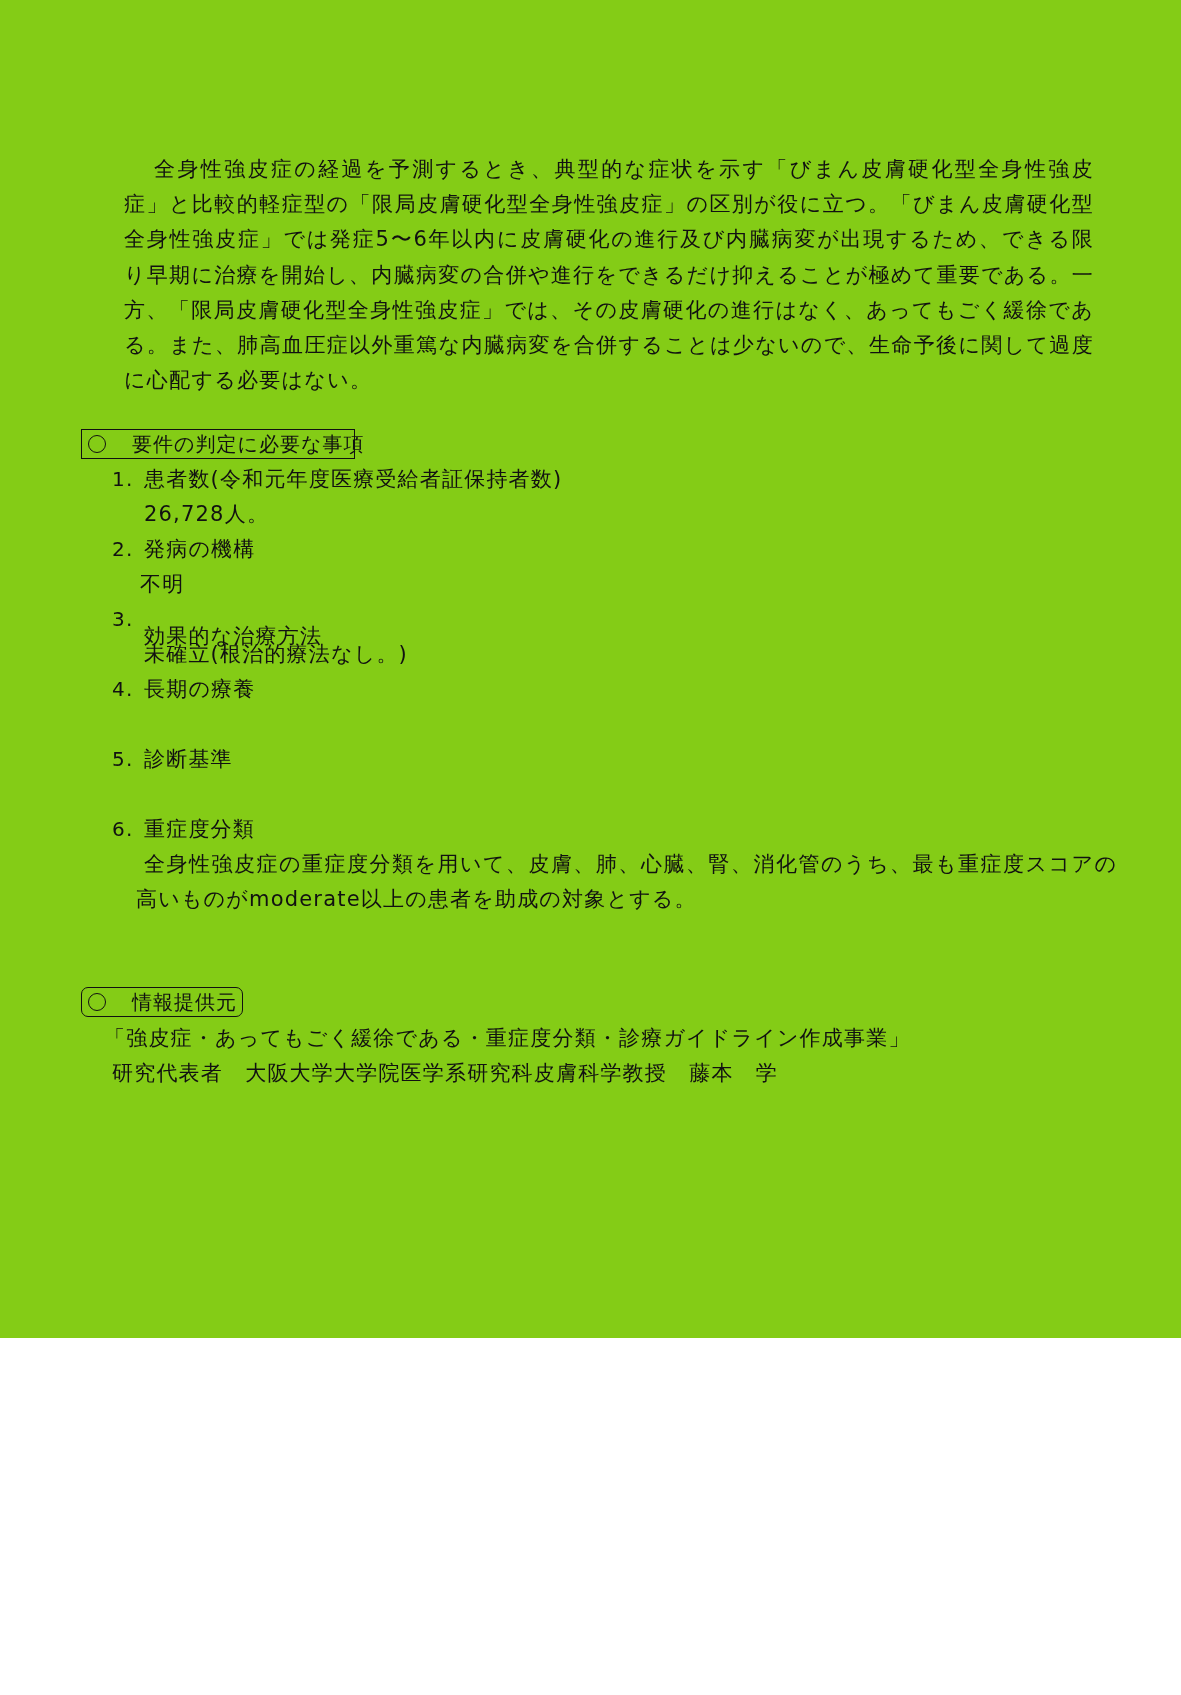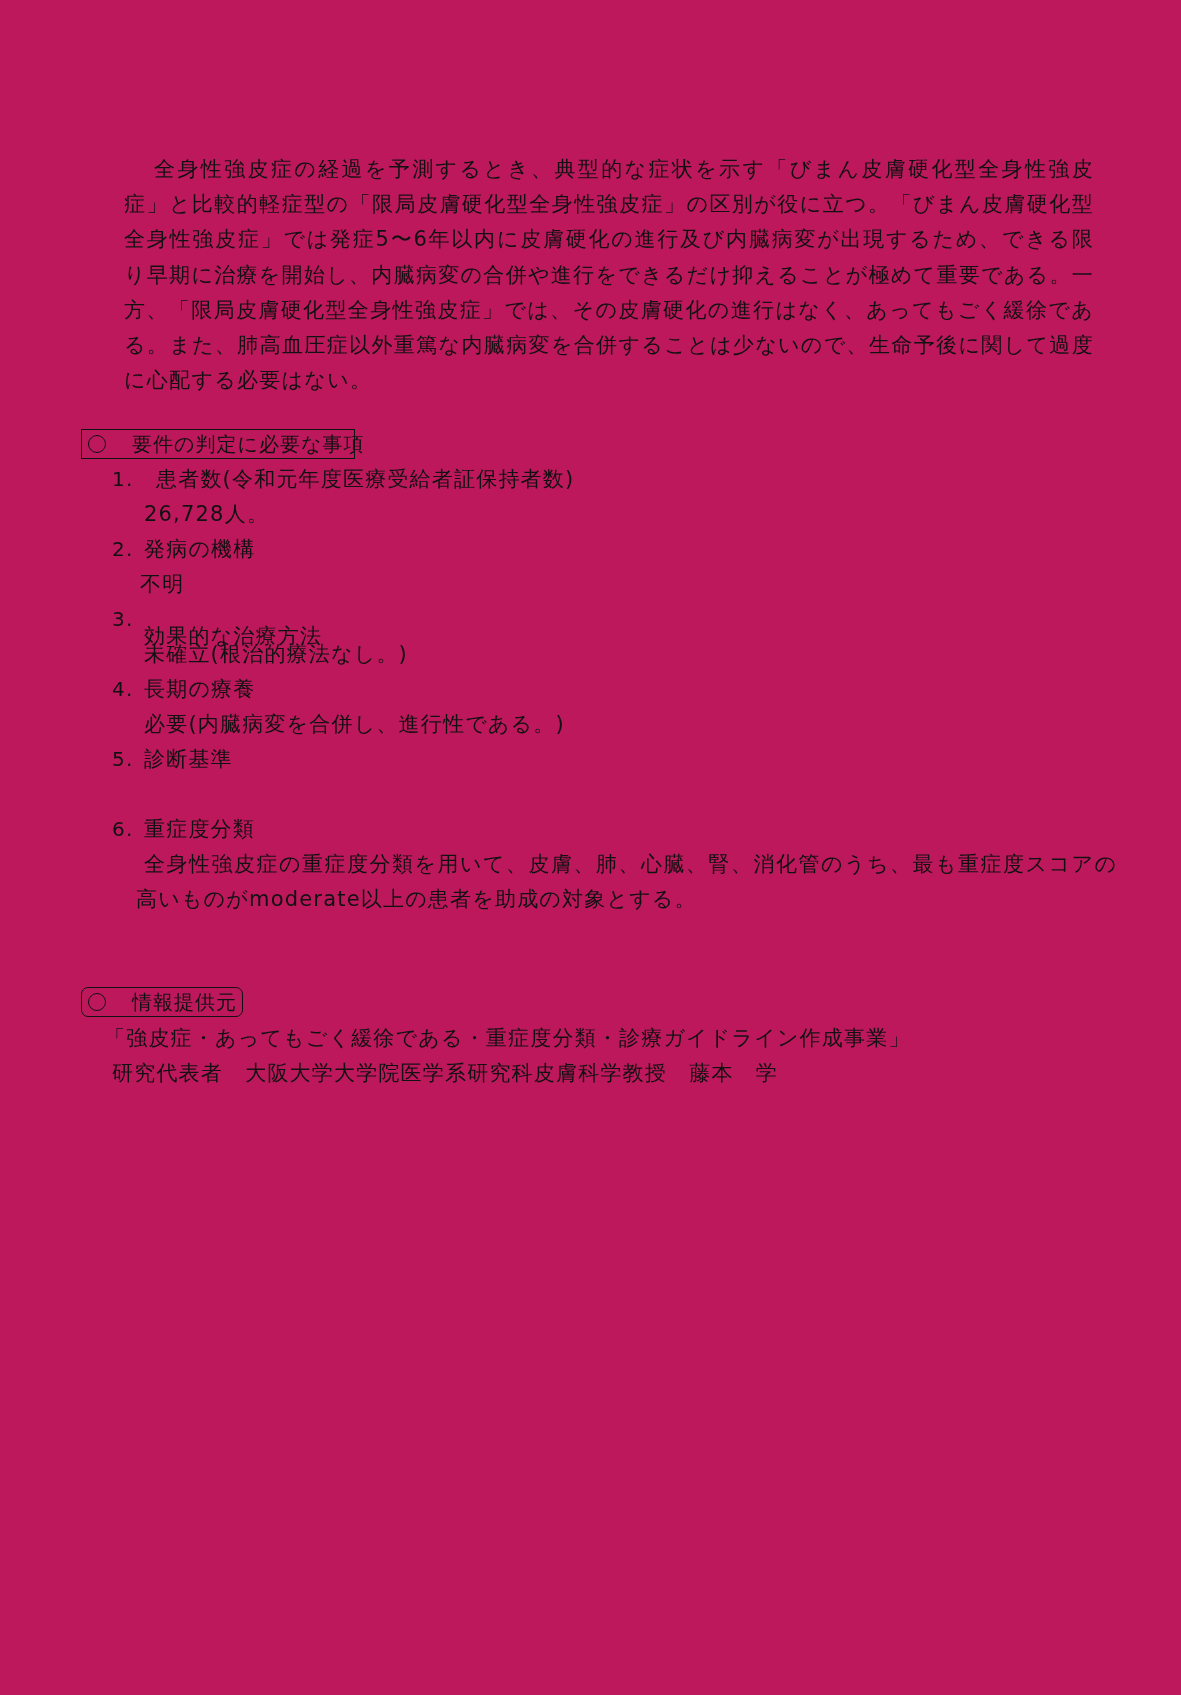--- a/index.html
+++ b/index.html
@@ -1,18 +1,18 @@
 <!DOCTYPE html>
 <html><head>
 <meta charset="utf-8">
 <style>
   html, body { margin: 0; padding: 0; background: #ffffff; }
   body { width: 1181px; height: 1695px; position: relative; overflow: hidden;
          font-family: "DejaVu Sans", "Liberation Sans", sans-serif; color: #111; }
-  .page { position: absolute; left: 0; top: 0; width: 1181px; height: 1695px; background: #be185d; }
+  .page { position: absolute; left: 0; top: 0; width: 1181px; height: 1338px; background: #84cc16; }
   .line { position: absolute; white-space: nowrap; font-size: 21px; line-height: 26px; letter-spacing: 1.2px; }
   .para { position: absolute; left: 124px; top: 152px; width: 970px; font-size: 21px; line-height: 35.2px;
           letter-spacing: 1.3px; text-indent: 30px; text-align: justify; }
   .box-heading { position: absolute; border: 1.5px solid #111; height: 28px; line-height: 28px;
                  font-size: 20px; padding: 0 1px 0 6px; white-space: nowrap; letter-spacing: 1px; }
   .box-heading .circle { display: inline-block; width: 16px; height: 16px; border: 1.5px solid #111;
                          border-radius: 50%; vertical-align: -2px; margin-right: 26px; }
   .num { position: absolute; font-size: 20px; }
 </style>
 </head>
@@ -20,34 +20,33 @@
 
 <div class="page">
 
   <div class="para">全身性強皮症の経過を予測するとき、典型的な症状を示す「びまん皮膚硬化型全身性強皮症」と比較的軽症型の「限局皮膚硬化型全身性強皮症」の区別が役に立つ。「びまん皮膚硬化型全身性強皮症」では発症5〜6年以内に皮膚硬化の進行及び内臓病変が出現するため、できる限り早期に治療を開始し、内臓病変の合併や進行をできるだけ抑えることが極めて重要である。一方、「限局皮膚硬化型全身性強皮症」では、その皮膚硬化の進行はなく、あってもごく緩徐である。また、肺高血圧症以外重篤な内臓病変を合併することは少ないので、生命予後に関して過度に心配する必要はない。</div>
 
   <div class="box-heading" style="left:81px; top:429px; width:265px;">
     <span class="circle"></span><span>要件の判定に必要な事項</span>
   </div>
 
   <span class="num line" style="left:112px; top:466px;">1.</span>
-  <span class="line" style="left:156px; top:466px;text-align:right;">患者数(令和元年度医療受給者証保持者数)</span>
+  <span class="line" style="left:144px; top:466px;text-align:right;">患者数(令和元年度医療受給者証保持者数)</span>
   <span class="line" style="left:144px; top:501px;">26,728人。</span>
 
   <span class="num line" style="left:112px; top:536px;">2.</span>
   <span class="line" style="left:144px; top:536px;">発病の機構</span>
   <span class="line" style="left:140px; top:571px;">不明</span>
 
   <span class="num line" style="left:112px; top:606px;">3.</span>
   <span class="line" style="left:144px; top:623px;">効果的な治療方法</span>
   <span class="line" style="left:144px; top:641px;">未確立(根治的療法なし。)</span>
 
   <span class="num line" style="left:112px; top:676px;">4.</span>
   <span class="line" style="left:144px; top:676px;">長期の療養</span>
-  <span class="line" style="left:144px; top:711px;">必要(内臓病変を合併し、進行性である。)</span>
 
   <span class="num line" style="left:112px; top:746px;">5.</span>
   <span class="line" style="left:144px; top:746px;">診断基準</span>
 
   <span class="num line" style="left:112px; top:816px;">6.</span>
   <span class="line" style="left:144px; top:816px;">重症度分類</span>
   <span class="line" style="left:144px; top:851px; letter-spacing:1.5px;">全身性強皮症の重症度分類を用いて、皮膚、肺、心臓、腎、消化管のうち、最も重症度スコアの</span>
   <span class="line" style="left:136px; top:886px;">高いものがmoderate以上の患者を助成の対象とする。</span>
 
   <div class="box-heading" style="left:81px; top:987px; width:153px;border-radius:7px;">

